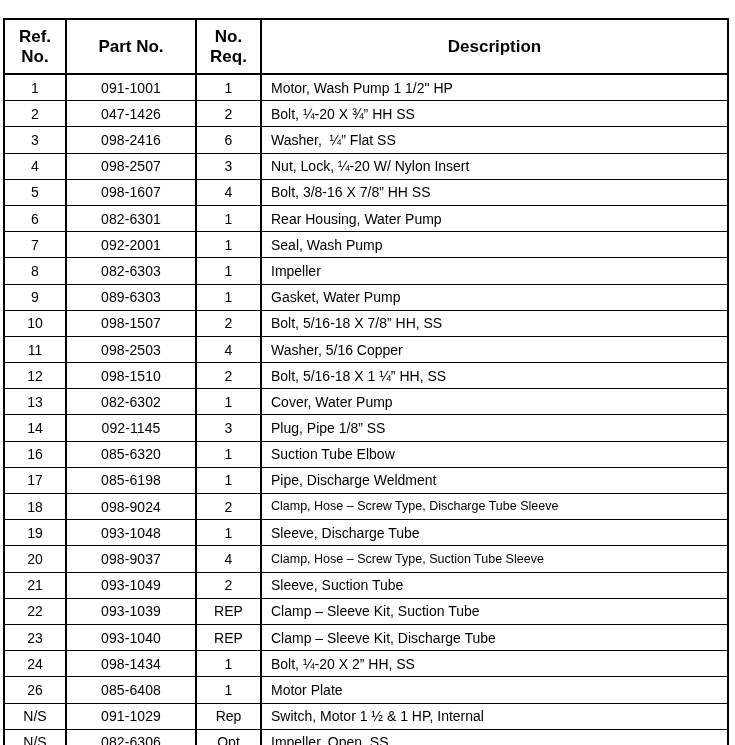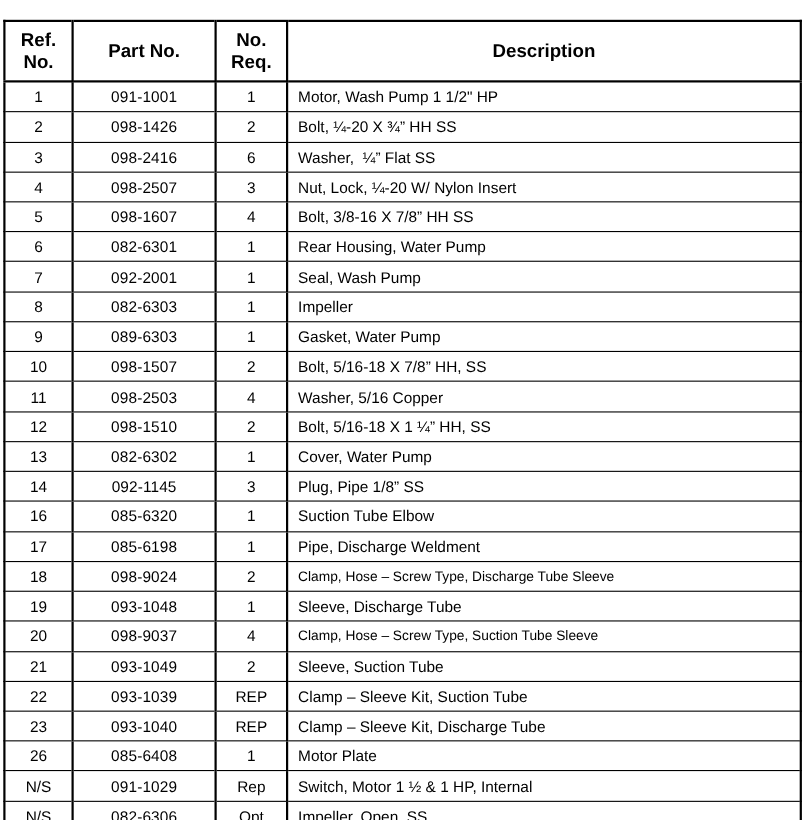--- a/index.html
+++ b/index.html
@@ -114,21 +114,21 @@
     </thead>
     <tbody id="parts-body">
         <tr>
           <td class="cell-ref">1</td>
           <td class="cell-part">091-1001</td>
           <td class="cell-qty">1</td>
           <td class="cell-desc">Motor, Wash Pump 1 1/2" HP</td>
         </tr>
         <tr>
           <td class="cell-ref">2</td>
-          <td class="cell-part">098-1426</td>
+          <td class="cell-part">047-1426</td>
           <td class="cell-qty">2</td>
           <td class="cell-desc">Bolt, ¼-20 X ¾” HH SS</td>
         </tr>
         <tr>
           <td class="cell-ref">3</td>
           <td class="cell-part">098-2416</td>
           <td class="cell-qty">6</td>
           <td class="cell-desc">Washer,  ¼” Flat SS</td>
         </tr>
         <tr>
@@ -239,20 +239,26 @@
           <td class="cell-qty">REP</td>
           <td class="cell-desc">Clamp – Sleeve Kit, Suction Tube</td>
         </tr>
         <tr>
           <td class="cell-ref">23</td>
           <td class="cell-part">093-1040</td>
           <td class="cell-qty">REP</td>
           <td class="cell-desc">Clamp – Sleeve Kit, Discharge Tube</td>
         </tr>
         <tr>
+          <td class="cell-ref">24</td>
+          <td class="cell-part">098-1434</td>
+          <td class="cell-qty">1</td>
+          <td class="cell-desc">Bolt, ¼-20 X 2” HH, SS</td>
+        </tr>
+        <tr>
           <td class="cell-ref">26</td>
           <td class="cell-part">085-6408</td>
           <td class="cell-qty">1</td>
           <td class="cell-desc">Motor Plate</td>
         </tr>
         <tr>
           <td class="cell-ref">N/S</td>
           <td class="cell-part">091-1029</td>
           <td class="cell-qty">Rep</td>
           <td class="cell-desc">Switch, Motor 1 ½ &amp; 1 HP, Internal</td>

